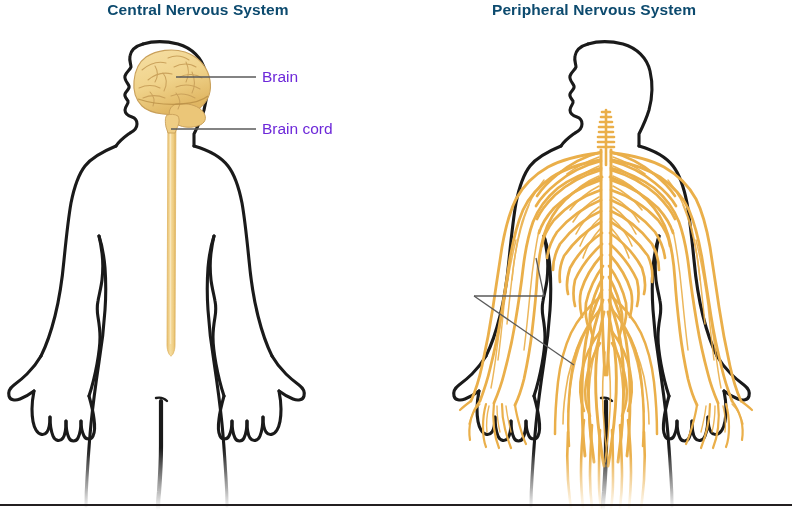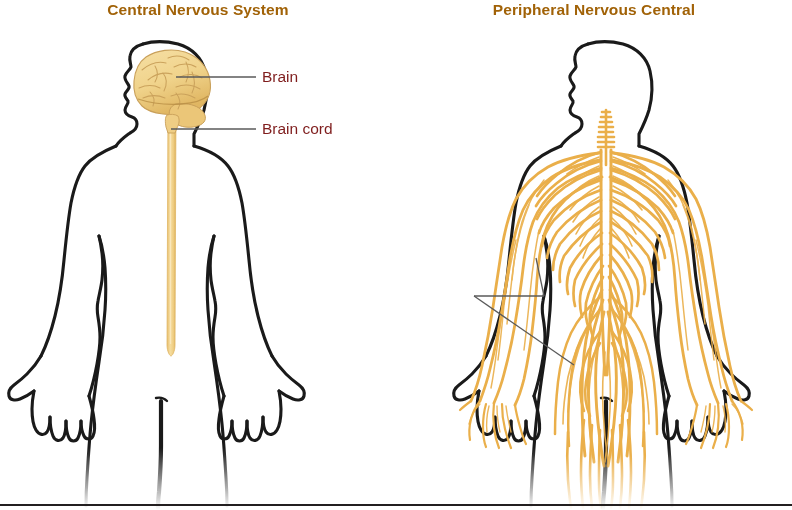--- a/index.html
+++ b/index.html
@@ -29,36 +29,36 @@
   #panel-cns { left: 0; }
   #panel-pns { left: 396px; }
   .panel-title {
     position: absolute;
     top: 1px;
     left: 0;
     width: 396px;
     text-align: center;
     font-size: 15.5px;
     font-weight: bold;
-    color: #a16207;
+    color: #0c4a6e;
     letter-spacing: 0.1px;
     font-family: "Liberation Sans", sans-serif;
   }
   .anatomy-svg {
     position: absolute;
     top: 0;
     left: 0;
     width: 396px;
     height: 510px;
     display: block;
   }
   .callout-label {
     position: absolute;
     font-size: 15.5px;
-    color: #7f1d1d;
+    color: #6d28d9;
     white-space: nowrap;
     font-family: "Liberation Sans", sans-serif;
   }
   #label-brain { left: 262px; top: 68px; }
   #label-spinal-cord { left: 262px; top: 120px; }
   #bottom-rule {
     position: absolute;
     left: 0;
     top: 504px;
     width: 792px;
@@ -255,21 +255,21 @@
         <line x1="171" y1="129" x2="256" y2="129"></line>
       </g>
     </svg>
 
     <div class="callout-label" id="label-brain">Brain</div>
     <div class="callout-label" id="label-spinal-cord">Brain cord</div>
   </div>
 
   <div class="panel" id="panel-pns">
 
-    <div class="panel-title">Peripheral Nervous Central</div>
+    <div class="panel-title">Peripheral Nervous System</div>
 
     <svg class="anatomy-svg" viewBox="0 0 396 510">
       <defs>
         <linearGradient id="legFadeGradR" x1="0" y1="0" x2="0" y2="1">
           <stop offset="0%" stop-color="#ffffff" stop-opacity="1"></stop>
           <stop offset="100%" stop-color="#000000" stop-opacity="1"></stop>
         </linearGradient>
         <mask id="legFadeR">
           <rect x="0" y="0" width="396" height="510" fill="white"></rect>
           <rect x="0" y="448" width="396" height="62" fill="url(#legFadeGradR)"></rect>

